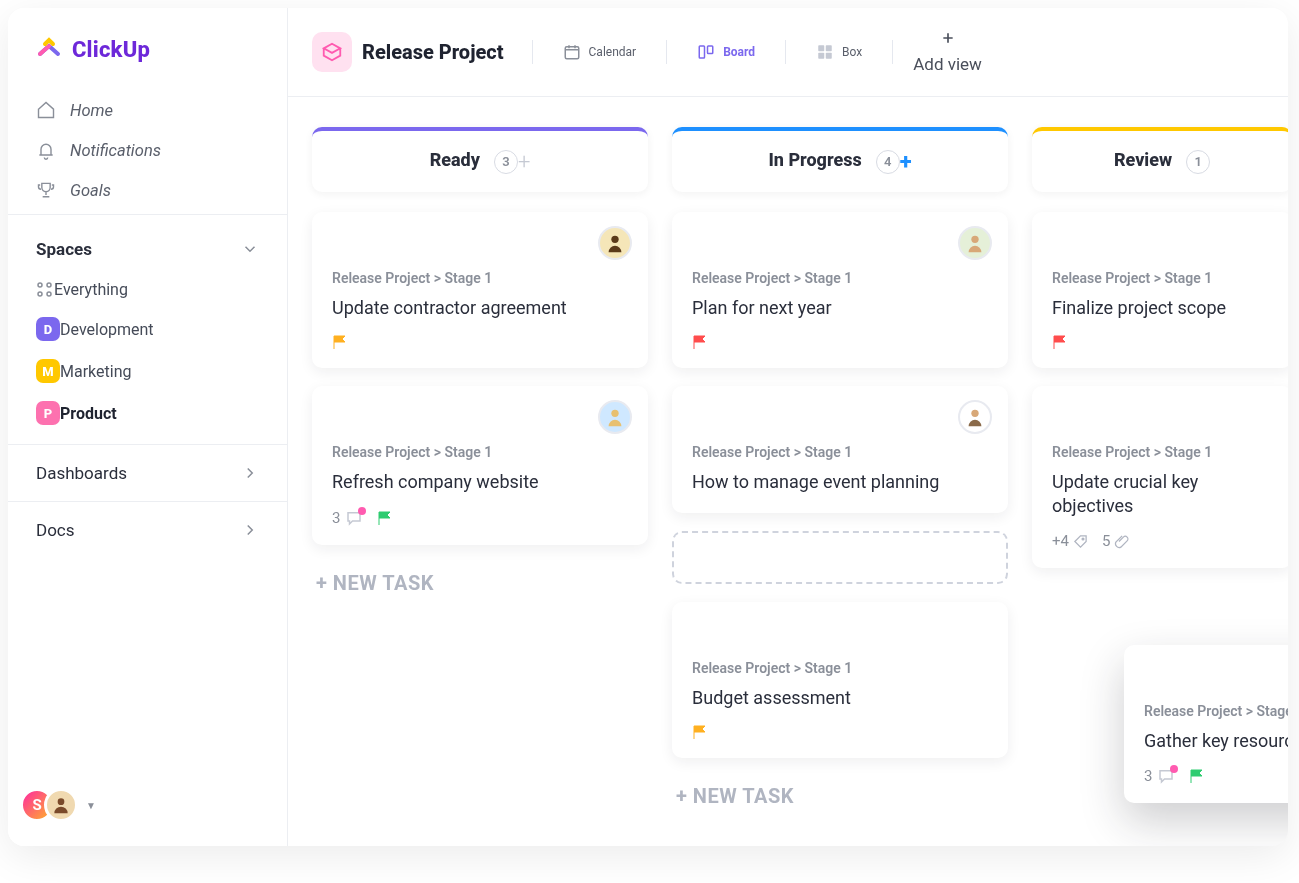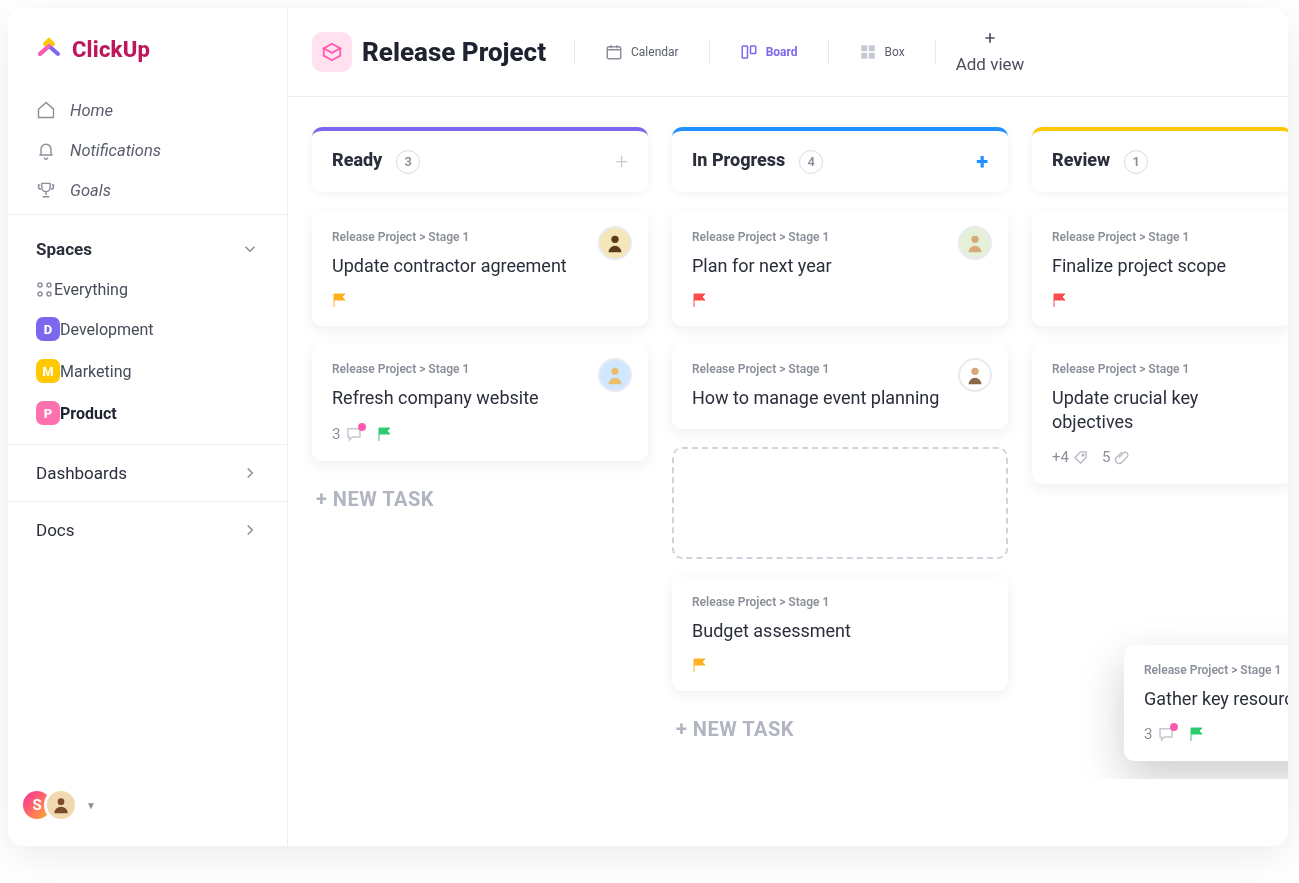--- a/index.html
+++ b/index.html
@@ -27,21 +27,21 @@
 .sidebar {
   width: 280px;
   flex: 0 0 280px;
   border-right: 1px solid #eceef2;
   display: flex;
   flex-direction: column;
   background: #fff;
 }
 .brand { display: flex; align-items: center; gap: 10px; padding: 28px 28px 24px; }
 .brand-mark { width: 26px; height: 26px; position: relative; }
-.brand-label { font-weight: 800; font-size: 22px; color: #be185d; letter-spacing: .2px; }
+.brand-label { font-weight: 800; font-size: 22px; color: #6d28d9; letter-spacing: .2px; }
 .nav-top { padding: 4px 10px; font-style: italic; }
 .nav-item {
   display: flex; align-items: center; gap: 14px;
   padding: 10px 18px; color: #5a5f6b; font-size: 16.5px;
   border-radius: 8px; cursor: pointer;
 }
 .nav-item svg { width: 20px; height: 20px; stroke: #8a8f99; fill: none; stroke-width: 1.7; }
 
 .section {
   border-top: 1px solid #eceef2;
@@ -87,34 +87,34 @@
 .main { flex: 1; display: flex; flex-direction: column; overflow: hidden; }
 .topbar {
   display: flex; align-items: center; gap: 10px;
   padding: 22px 24px; border-bottom: 1px solid #eceef2;
 }
 .proj-icon {
   width: 40px; height: 40px; border-radius: 10px; background: #ffe1f0;
   display: flex; align-items: center; justify-content: center;
 }
 .proj-icon svg { width: 22px; height: 22px; fill: none; stroke: #ff5bb0; stroke-width: 2; }
-.proj-title { font-weight: 800; font-size: 26px; color: #1f2330; margin-right: 8px; }
+.proj-title { font-weight: 800; font-size: 20px; color: #1f2330; margin-right: 8px; }
 .vbar { width: 1px; height: 24px; background: #e5e8ef; margin: 0 10px; }
 .view-btn { display: flex; align-items: center; gap: 8px; padding: 6px 10px; font-size: 12px; color: #5a5f6b; cursor: pointer; border-radius: 6px; }
 .view-btn.active { color: #7b68ee; font-weight: 700; }
 .view-btn svg { width: 18px; height: 18px; }
 .addview { display: flex; align-items: center; gap: 8px; color: #4a4f5b; font-size: 17px; cursor: pointer; flex-direction: column; }
 
 
 .board { display: flex; gap: 24px; padding: 30px 24px; overflow: hidden; position: relative; }
 .col { width: 336px; flex: 0 0 336px; display: flex; flex-direction: column; }
 .col.review { width: 260px; flex: 0 0 260px; }
 .col-head {
   background: #fff; border-radius: 10px; padding: 18px 20px;
-  display: flex; align-items: center; justify-content: space-between;
+  display: flex; align-items: center; justify-content: center;
   box-shadow: 0 2px 8px rgba(30,32,40,.06);
   border-top: 4px solid transparent; border-top-left-radius:10px; border-top-right-radius:10px;
   margin-bottom: 20px;
 }
 .col-head.ready { border-top-color: #7b68ee; }
 .col-head.progress { border-top-color: #1e90ff; }
 .col-head.review-h { border-top-color: #ffc800; }
 .col-title { font-weight: 800; font-size: 18px; color: #2a2e3b; }
 .count-pill {
   display: inline-flex; align-items: center; justify-content: center;
@@ -122,21 +122,21 @@
   font-size: 13px; color: #8a8f99; margin-left: 10px; font-weight: 600;
 }
 .col-add { color: #c5c9d3; font-size: 22px; font-weight: 300; cursor: pointer; }
 .col-add.blue { color: #1e90ff; font-weight: 800; }
 
 .card {
   background: #fff; border-radius: 10px; padding: 18px 20px;
   box-shadow: 0 4px 14px rgba(30,32,40,.07);
   margin-bottom: 18px; position: relative;
 }
-.crumb { font-size: 12px; color: #8a8f99; font-weight: 600; margin-bottom: 10px; }
+.crumb { font-size: 14px; color: #8a8f99; font-weight: 600; margin-bottom: 10px; margin-top: 40px; }
 .card-title { font-size: 18px; color: #2a2e3b; line-height: 1.35; }
 .card-avatar {
   position: absolute; top: 14px; right: 16px;
   width: 34px; height: 34px; border-radius: 50%; border: 2px solid #e8eaf0;
   display: flex; align-items: center; justify-content: center; overflow: hidden;
 }
 .card-meta { display: flex; align-items: center; gap: 14px; margin-top: 14px; }
 .flag { width: 16px; height: 16px; display:inline-block; }
 .flag svg { width: 16px; height: 16px; }
 .comments { display: flex; align-items: center; gap: 5px; color: #8a8f99; font-size: 15px; position:relative;}

